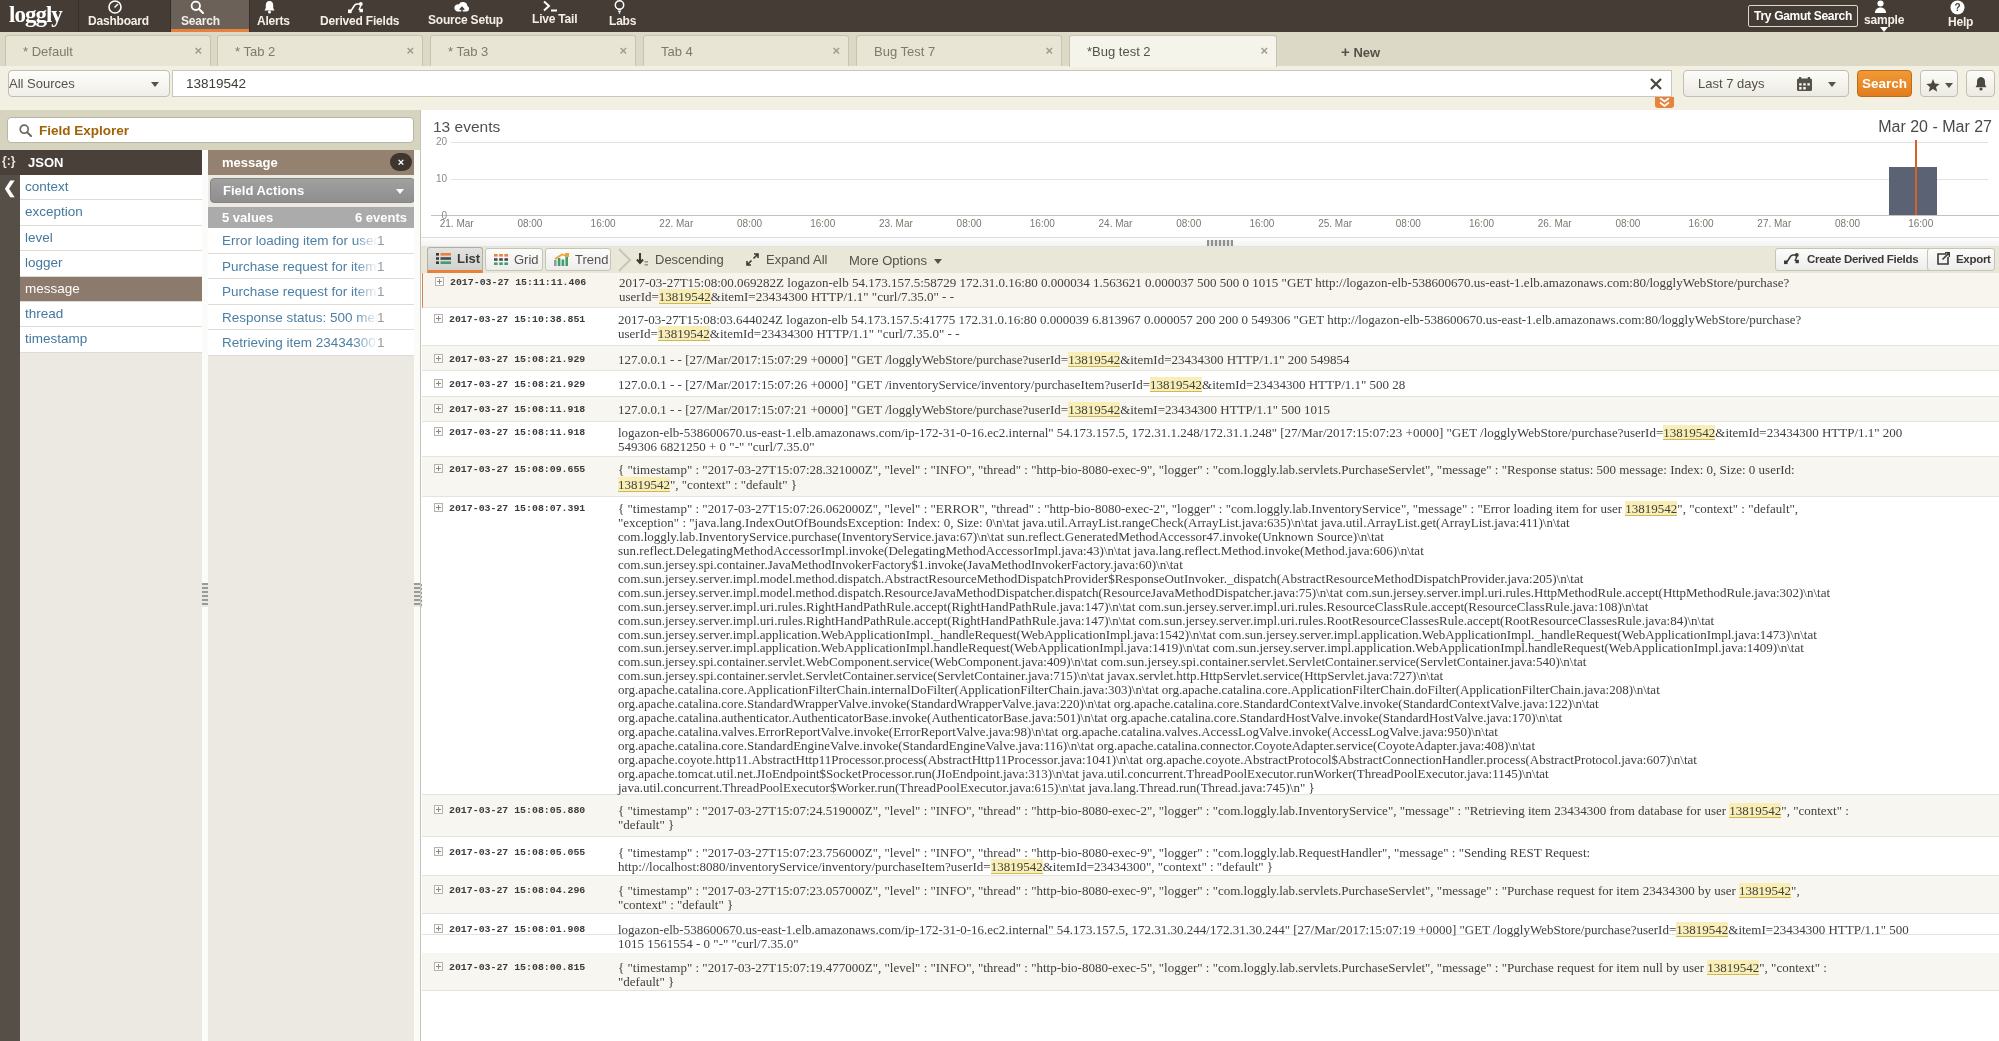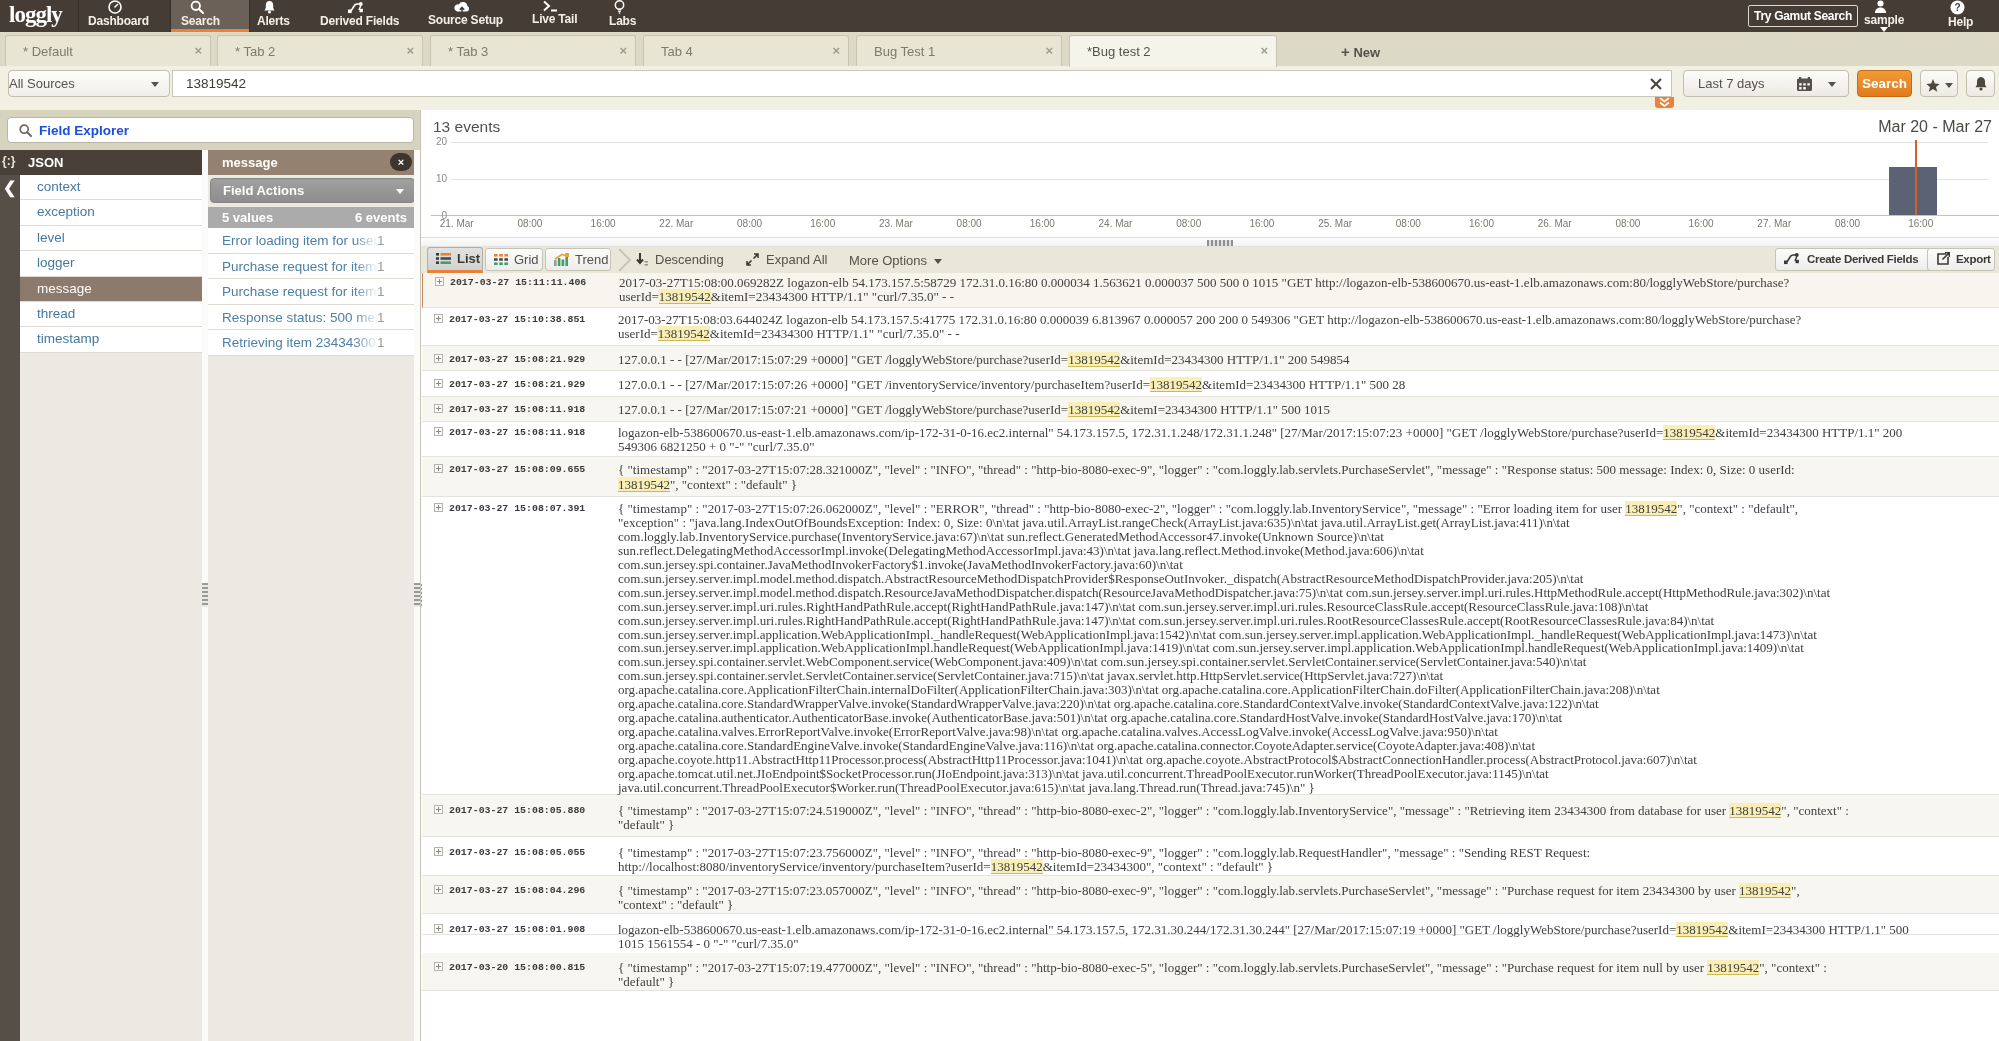--- a/index.html
+++ b/index.html
@@ -27,28 +27,28 @@
 .qchev{position:absolute;left:1655px;top:31px;width:19px;height:11px;background:#e8833b;border-radius:0 0 3px 3px;}
 .qchev svg{display:block;margin:1px auto 0;}
 .btn{background:linear-gradient(#fcfcfa,#eceae2);border:1px solid #c2bfb0;border-radius:4px;color:#55524a;font-size:13px;}
 .last7{position:absolute;left:1683px;top:4px;width:166px;height:27px;line-height:25px;padding-left:14px;}
 .searchbtn{position:absolute;left:1857px;top:4px;width:55px;height:27px;background:linear-gradient(#f09a36,#e27c1e);border:1px solid #c06c15;border-radius:4px;color:#fff;font-weight:bold;font-size:13.5px;text-align:center;line-height:25px;}
 .starbtn{position:absolute;left:1920px;top:4px;width:38px;height:27px;text-align:center;line-height:26px;color:#4a473f;font-size:13px;}
 .bellbtn{position:absolute;left:1966px;top:4px;width:29px;height:27px;}
 
 .sidebar{position:absolute;left:0;top:110px;width:420px;height:931px;background:#d6d3bf;}
 .fieldexp{position:absolute;left:7px;top:7px;width:407px;height:26px;background:#fff;border:1px solid #b9b6a8;border-radius:4px;}
-.fieldexp span{position:absolute;left:31px;top:5px;font-size:13.5px;font-weight:bold;color:#1d4ed8;}
+.fieldexp span{position:absolute;left:31px;top:5px;font-size:13.5px;font-weight:bold;color:#a16207;}
 .sb-lower{position:absolute;left:0;top:40px;width:420px;height:891px;background:#ebe9e1;}
 .rail{position:absolute;left:0;top:0;width:20px;height:891px;background:#564f47;}
 .col1head{position:absolute;left:0;top:0;width:202px;height:25px;background:#494139;color:#fff;}
 .col1head .jicon{position:absolute;left:2px;top:4px;font-size:12px;color:#e8e4da;font-weight:bold;letter-spacing:0px;}
 .col1head .jtxt{position:absolute;left:28px;top:5px;font-size:13px;font-weight:bold;}
 .railarrow{position:absolute;left:3px;top:28px;color:#fff;font-size:16px;font-weight:bold;}
-.fitem{position:absolute;left:20px;width:182px;height:25.4px;background:#fff;border-bottom:1px solid #dddbd4;font-size:13.5px;color:#44789e;line-height:24px;padding-left:17px;}
+.fitem{position:absolute;left:20px;width:182px;height:25.4px;background:#fff;border-bottom:1px solid #dddbd4;font-size:13.5px;color:#44789e;line-height:24px;padding-left:5px;}
 .fitem.sel{background:#8c7a6c;color:#fff;}
 .vdiv{position:absolute;top:0;width:6px;height:891px;background:#fbfbf9;}
 .grip{position:absolute;width:6px;height:24px;background:repeating-linear-gradient(#9a9a96 0 2px,#e8e8e4 2px 4px);}
 .col2head{position:absolute;left:208px;top:0;width:209px;height:25px;background:#94816f;color:#fff;}
 .col2head .mtxt{position:absolute;left:14px;top:5px;font-size:13px;font-weight:bold;}
 .xpill{position:absolute;left:182px;top:3px;width:22px;height:18px;background:#3c362e;border-radius:9px;color:#fff;font-size:11px;font-weight:bold;text-align:center;line-height:18px;}
 .factions{position:absolute;left:210px;top:28px;width:205px;height:25px;background:linear-gradient(#a0a0a0,#8e8e8e);border:1px solid #848484;border-radius:4px;color:#fff;font-size:13px;font-weight:bold;line-height:23px;padding-left:12px;}
 .factions .caret{position:absolute;right:10px;top:10px;line-height:0;font-size:0;}
 .vbar{position:absolute;left:208px;top:57px;width:209px;height:21px;background:#ababab;color:#fff;font-size:13px;font-weight:bold;line-height:21px;}
 .vrow{position:absolute;left:208px;width:209px;height:25.6px;background:#fff;border-bottom:1px solid #dddbd4;}
@@ -173,21 +173,21 @@
     </div>
     <div class="tab" style="left:430px;width:206px">
       <span class="tlabel">* Tab 3</span>
       <span class="tclose">×</span>
     </div>
     <div class="tab" style="left:643px;width:206px">
       <span class="tlabel">Tab 4</span>
       <span class="tclose">×</span>
     </div>
     <div class="tab" style="left:856px;width:206px">
-      <span class="tlabel">Bug Test 1</span>
+      <span class="tlabel">Bug Test 7</span>
       <span class="tclose">×</span>
     </div>
     <div class="tab active" style="left:1069px;width:208px">
       <span class="tlabel">*Bug test 2</span>
       <span class="tclose">×</span>
     </div>
     <div class="newtab"><span style="font-size:15px">+</span> New</div>
   </div>
 <div class="searchrow">
     <div class="allsources">All Sources<span class="caret"><svg width="8" height="5" viewBox="0 0 8 5">
@@ -463,16 +463,16 @@
 "context" : "default" }</div>
     </div>
     <div class="erow" style="top:804.4px;height:21px">
       <div class="eplus" style="top:9.2px"></div>
       <div class="ets" style="top:8.2px">2017-03-27 15:08:01.908</div>
       <div class="emsg" style="top:8.2px;line-height:14.2px">logazon-elb-538600670.us-east-1.elb.amazonaws.com/ip-172-31-0-16.ec2.internal" 54.173.157.5, 172.31.30.244/172.31.30.244" [27/Mar/2017:15:07:19 +0000] "GET /logglyWebStore/purchase?userId=<span class="hl">13819542</span>&amp;itemI=23434300 HTTP/1.1" 500
 1015 1561554 - 0 "-" "curl/7.35.0"</div>
     </div>
     <div class="erow alt" style="top:842.9px;height:38.5px">
       <div class="eplus" style="top:9.4px"></div>
-      <div class="ets" style="top:8.4px">2017-03-20 15:08:00.815</div>
+      <div class="ets" style="top:8.4px">2017-03-27 15:08:00.815</div>
       <div class="emsg" style="top:8.4px;line-height:14.2px">{ "timestamp" : "2017-03-27T15:07:19.477000Z", "level" : "INFO", "thread" : "http-bio-8080-exec-5", "logger" : "com.loggly.lab.servlets.PurchaseServlet", "message" : "Purchase request for item null by user <span class="hl">13819542</span>", "context" :
 "default" }</div>
     </div>
   </div>
 </body></html>

